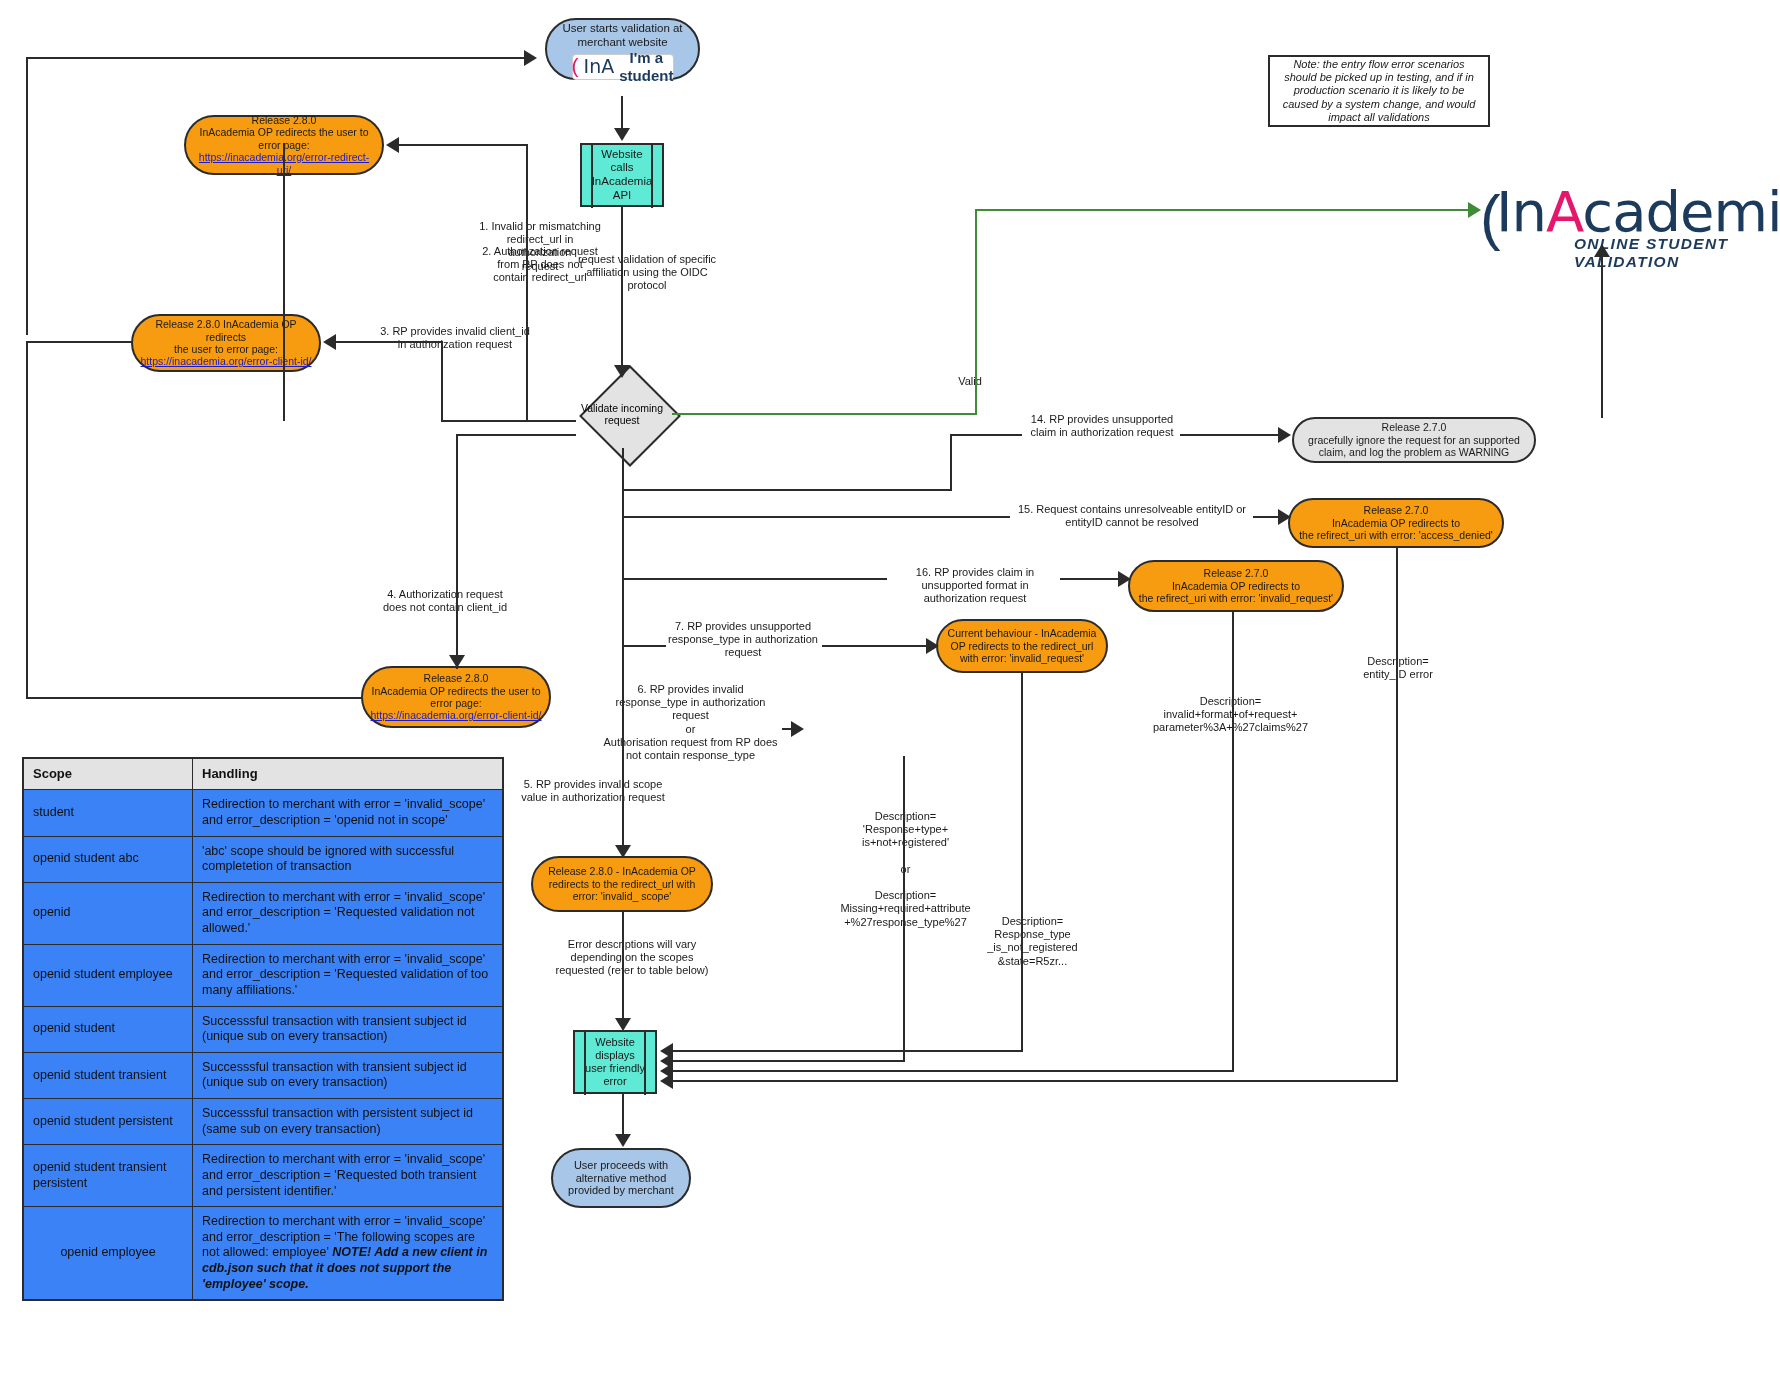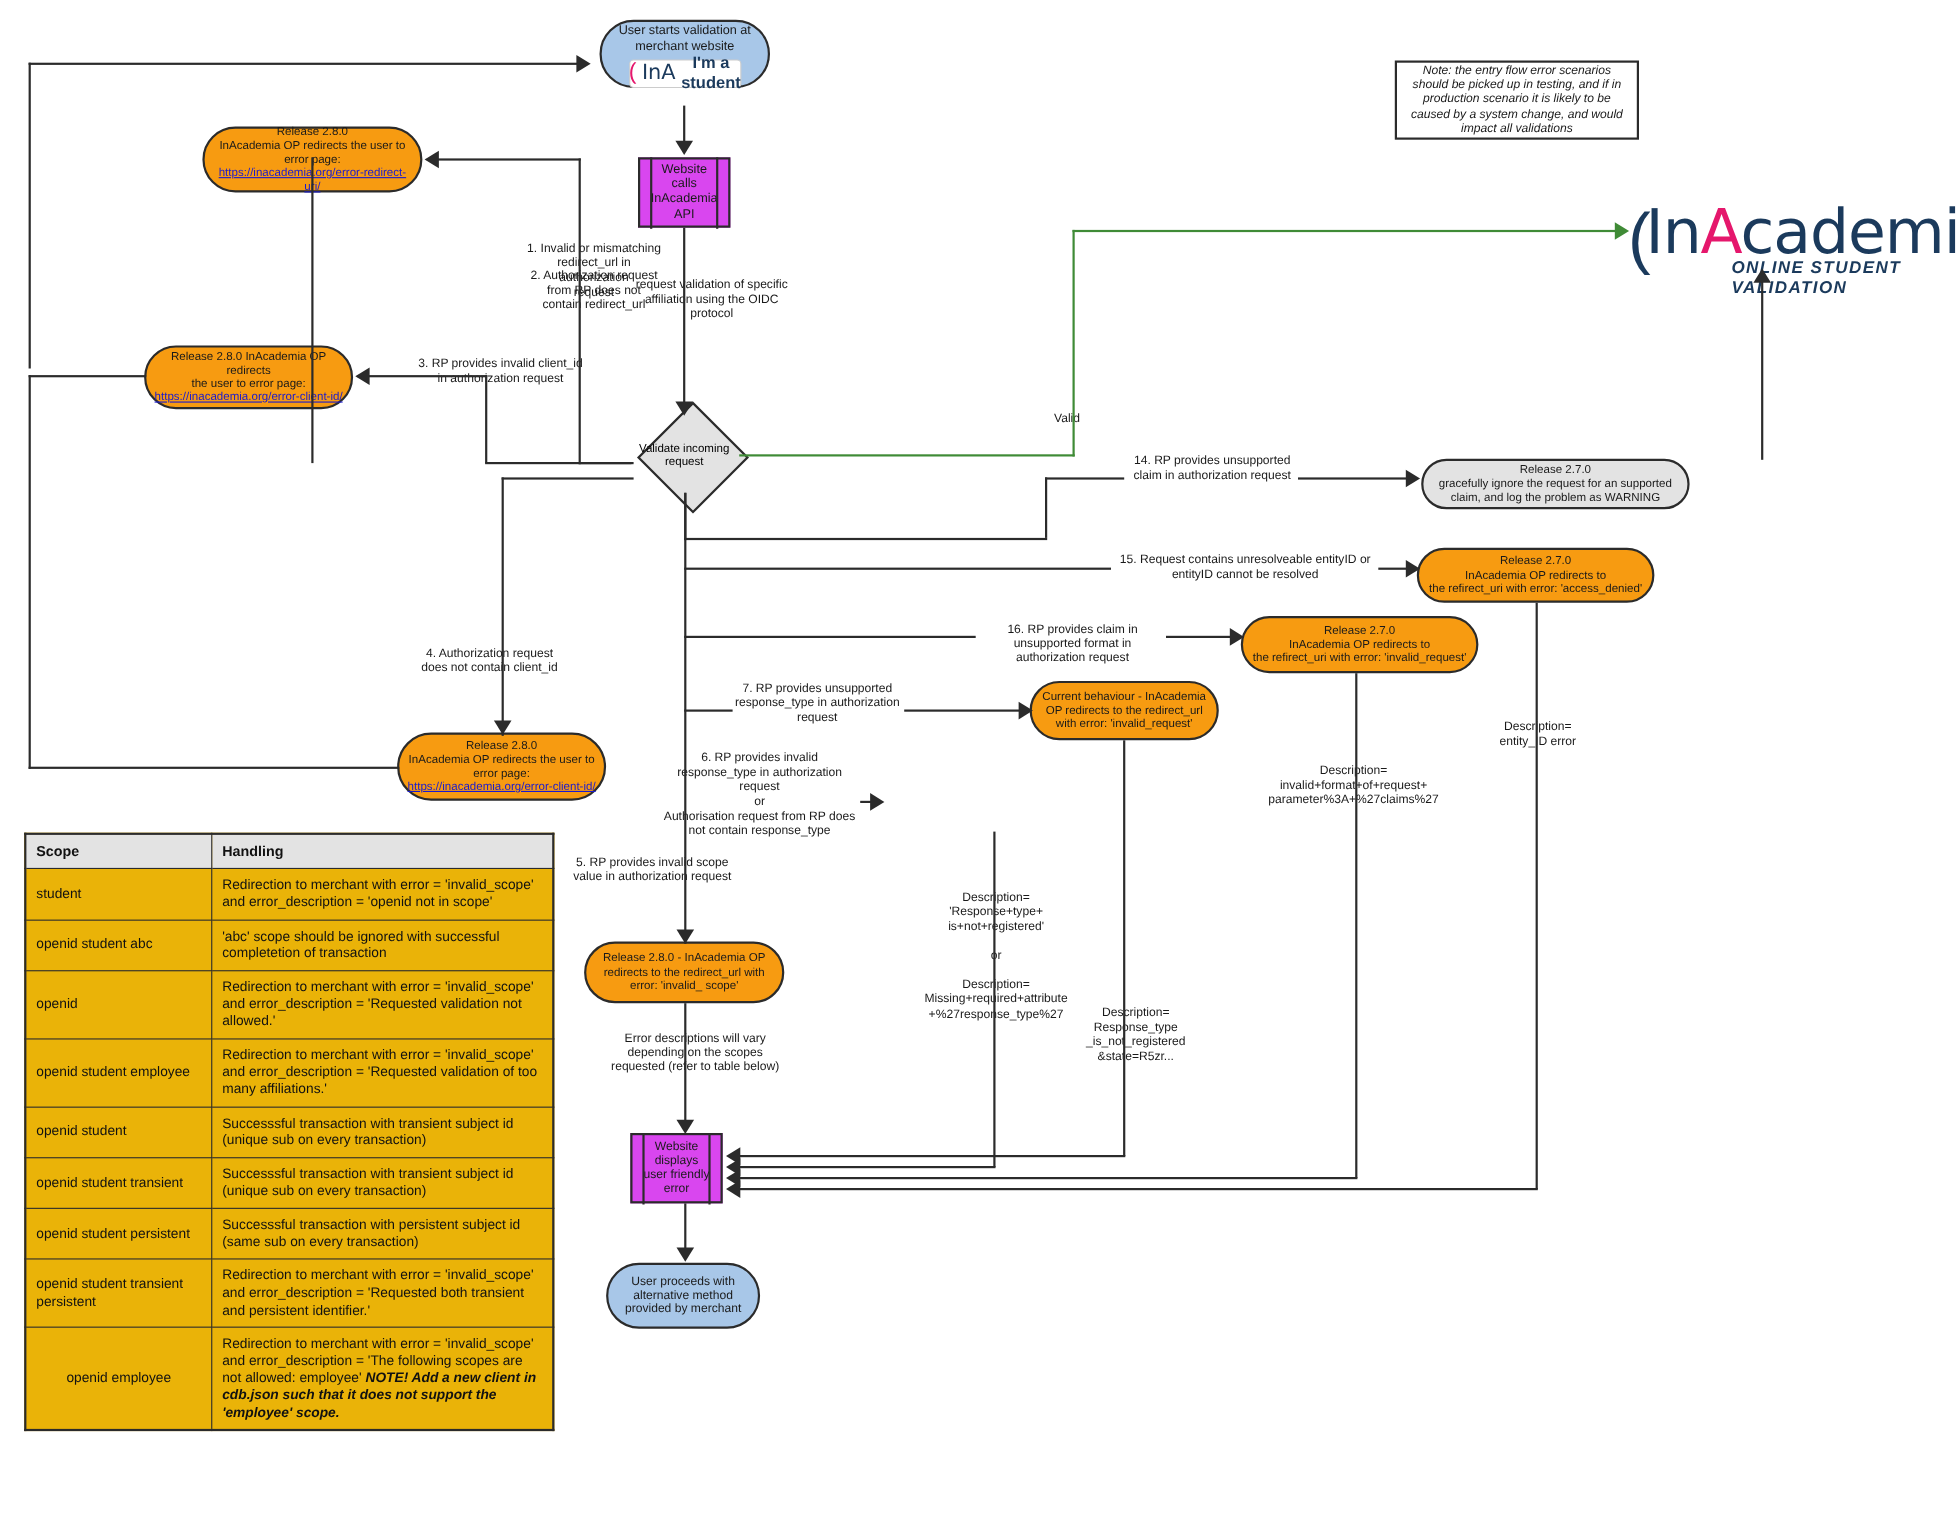--- a/index.html
+++ b/index.html
@@ -2,42 +2,42 @@
 <html><head>
 <meta charset="utf-8">
 <style>
   html,body{margin:0;padding:0;background:#fff;}
   body{font-family:"Liberation Sans", sans-serif;}
   #canvas{position:relative;width:1780px;height:1395px;background:#fff;overflow:hidden;}
   .node{position:absolute;box-sizing:border-box;display:flex;align-items:center;justify-content:center;text-align:center;line-height:1.18;color:#1a1a1a;}
   .term{border:2.5px solid #2b2b2b;border-radius:999px;background:#a8c7e8;}
   .orange{border:2.5px solid #2b2b2b;border-radius:999px;background:#f79b11;}
   .grayterm{border:2.5px solid #2b2b2b;border-radius:999px;background:#e3e3e3;}
-  .proc{border:2.5px solid #2b2b2b;background:#d946ef;}
+  .proc{border:2.5px solid #2b2b2b;background:#5eead4;}
   .proc:before,.proc:after{content:"";position:absolute;top:-2.5px;bottom:-2.5px;width:0;border-left:2.5px solid #2b2b2b;}
   .proc:before{left:9px;} .proc:after{right:9px;}
   .notebox{border:2.5px solid #2b2b2b;background:#fff;font-style:italic;}
   .lbl{position:absolute;text-align:center;color:#1a1a1a;line-height:1.2;box-sizing:border-box;}
   .ln{position:absolute;background:#2b2b2b;}
   .lnh{height:2.4px;} .lnv{width:2.4px;}
   .green{background:#3f8b36;}
   .arrow{position:absolute;width:0;height:0;}
   .ar-r{border-top:8px solid transparent;border-bottom:8px solid transparent;border-left:13px solid #2b2b2b;}
   .ar-l{border-top:8px solid transparent;border-bottom:8px solid transparent;border-right:13px solid #2b2b2b;}
   .ar-d{border-left:8px solid transparent;border-right:8px solid transparent;border-top:13px solid #2b2b2b;}
   .ar-u{border-left:8px solid transparent;border-right:8px solid transparent;border-bottom:13px solid #2b2b2b;}
   .ar-r.g{border-left-color:#3f8b36;}
   .diamond{position:absolute;}
   .diamond .dshape{position:absolute;inset:0;background:#e3e3e3;border:2.5px solid #2b2b2b;
      transform:rotate(45deg);}
   .diamond .dtext{position:absolute;inset:0;display:flex;align-items:center;justify-content:center;
      text-align:center;line-height:1.15;z-index:2;}
   a.link{color:#1a1ad0;text-decoration:underline;}
   
-  #scopetable{position:absolute;border:2px solid #2b2b2b;border-collapse:collapse;background:#eab308;}
+  #scopetable{position:absolute;border:2px solid #2b2b2b;border-collapse:collapse;background:#3b82f6;}
   #scopetable th,#scopetable td{border:1.6px solid #2b2b2b;padding:7px 9px;text-align:left;
      vertical-align:middle;font-size:12.5px;line-height:1.25;color:#111;}
   #scopetable th{background:#e3e3e3;font-weight:bold;font-size:13px;}
   #scopetable td.sc{width:150px;}
   .ital{font-style:italic;font-weight:bold;}
   
   #logo{position:absolute;left:1478px;top:185px;width:295px;height:72px;}
   #logo .word{position:absolute;left:18px;top:-6px;font-size:56px;letter-spacing:-1px;
      color:#1b3a5c;font-family:"DejaVu Sans", sans-serif;}
   #logo .aa{color:#e5176c;}

